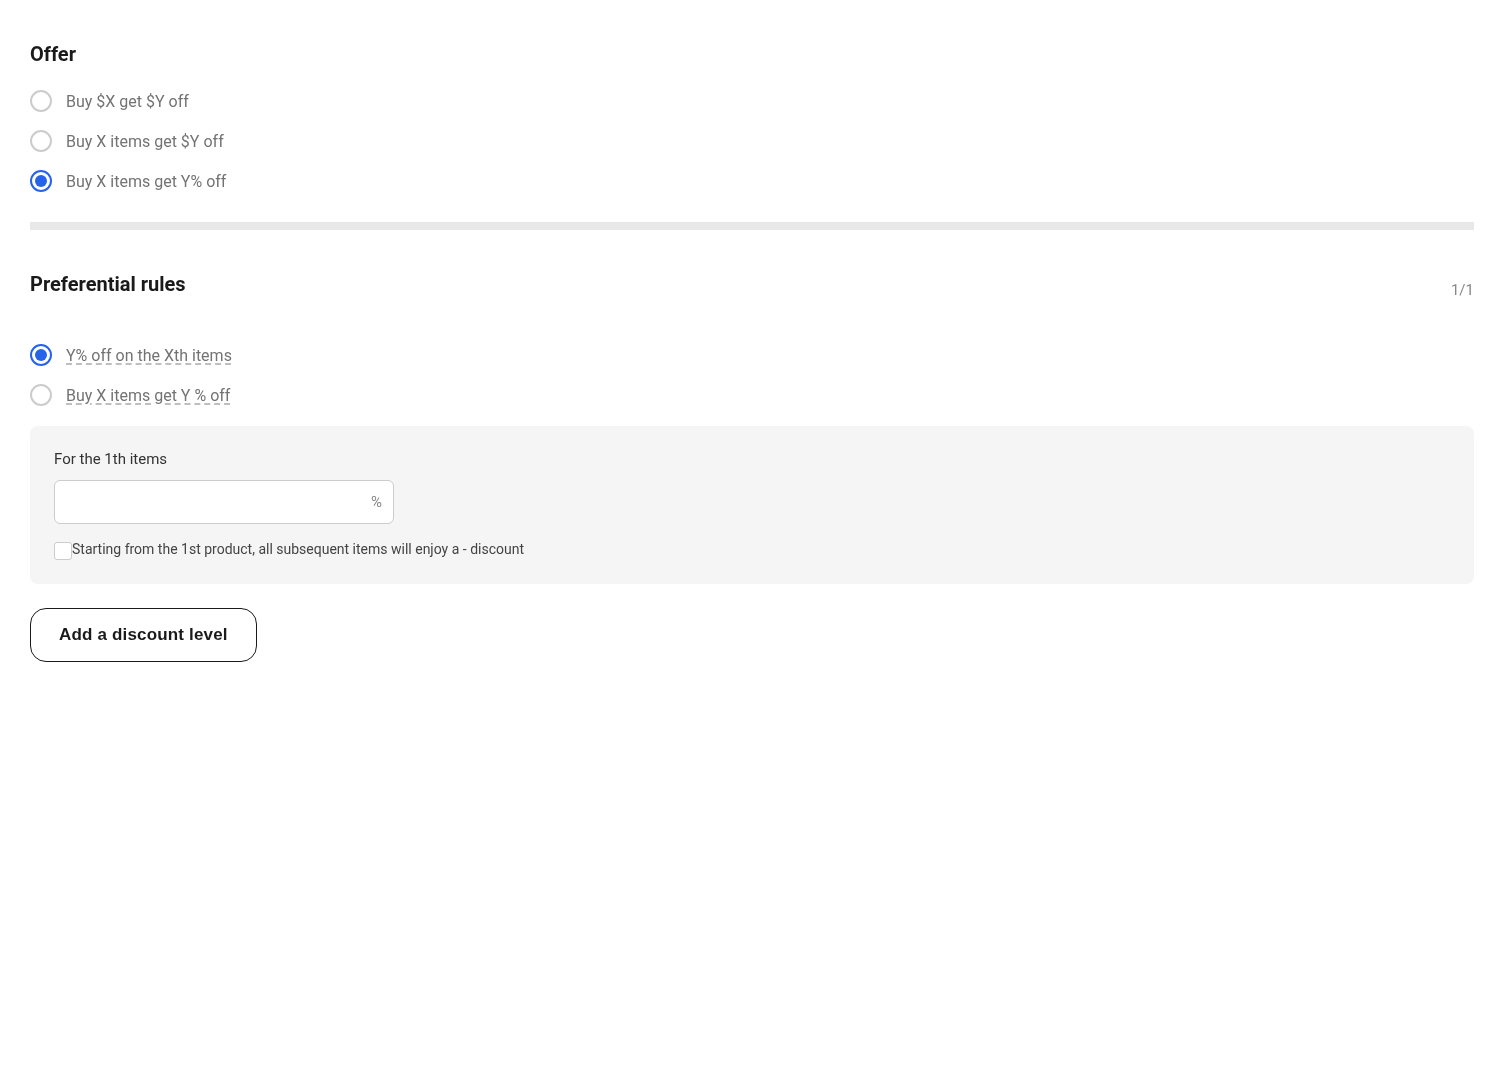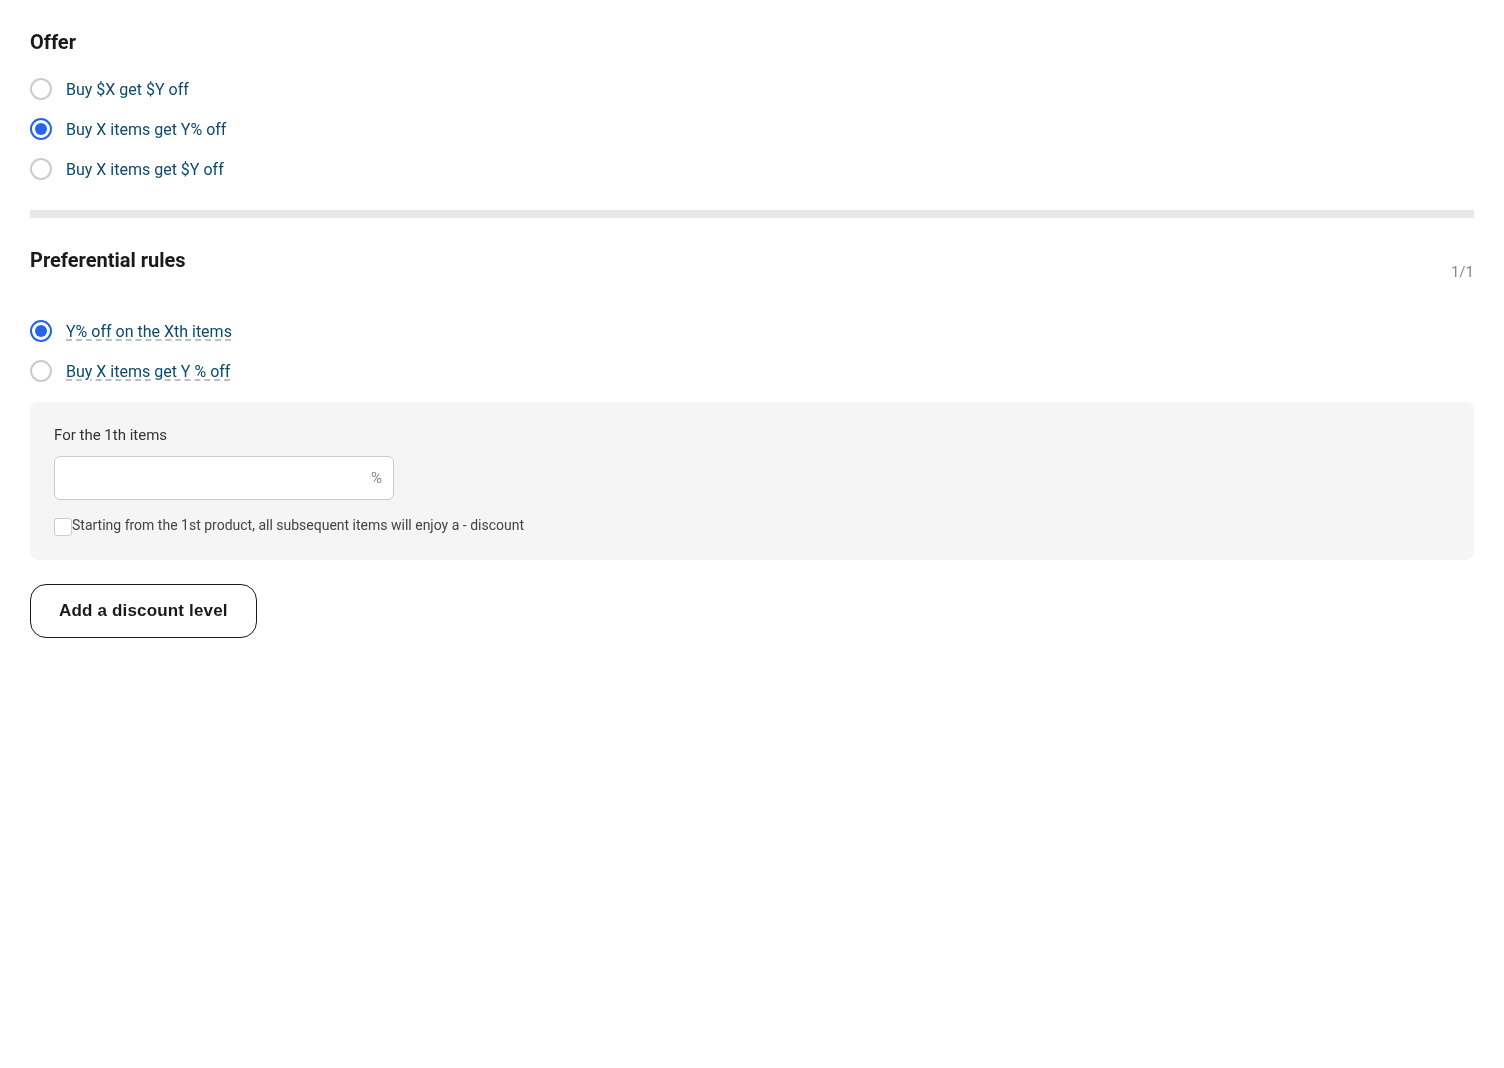--- a/index.html
+++ b/index.html
@@ -25,20 +25,21 @@
     
     .offer-section {
       padding-bottom: 30px;
       border-bottom: 8px solid #e8e8e8;
     }
 
     .section-title {
       font-size: 20px;
       font-weight: 700;
       margin-bottom: 24px;
+      margin-top: 12px;
     }
 
     .radio-group {
       display: flex;
       flex-direction: column;
       gap: 18px;
     }
 
     .radio-item {
       display: flex;
@@ -68,21 +69,21 @@
     .radio-circle.selected::after {
       content: '';
       width: 12px;
       height: 12px;
       border-radius: 50%;
       background: #2563eb;
     }
 
     .radio-label {
       font-size: 16px;
-      color: #0c4a6e;
+      color: #737373;
     }
 
     
     .preferential-section {
       padding-top: 30px;
     }
 
     .section-header {
       display: flex;
       align-items: center;
@@ -198,27 +199,27 @@
   <div class="offer-section">
     <h2 class="section-title">Offer</h2>
     <div class="radio-group">
 
       <label class="radio-item">
         <div class="radio-circle"></div>
         <span class="radio-label">Buy $X get $Y off</span>
       </label>
 
       <label class="radio-item">
+        <div class="radio-circle"></div>
+        <span class="radio-label">Buy X items get $Y off</span>
+      </label>
+
+      <label class="radio-item">
         <div class="radio-circle selected"></div>
         <span class="radio-label">Buy X items get Y% off</span>
-      </label>
-
-      <label class="radio-item">
-        <div class="radio-circle"></div>
-        <span class="radio-label">Buy X items get $Y off</span>
       </label>
 
 
     </div>
   </div>
 
   <div class="preferential-section">
 
     <div class="section-header">
       <h2 class="section-title">Preferential rules</h2>

